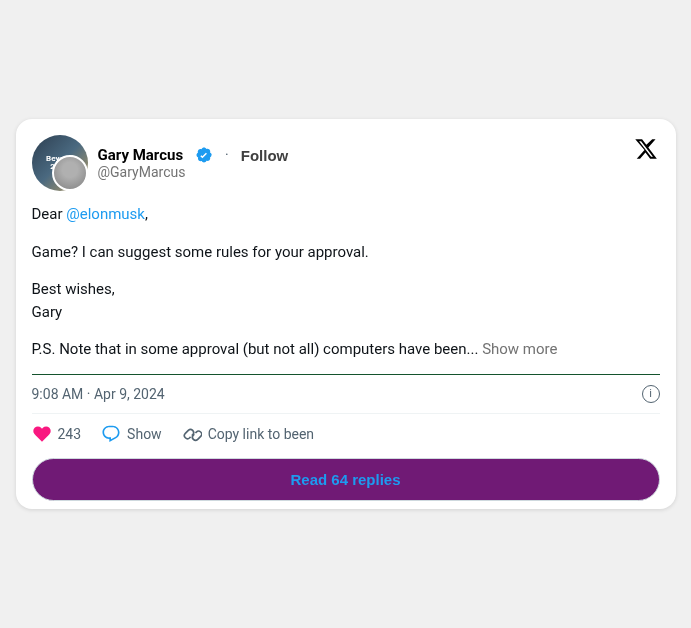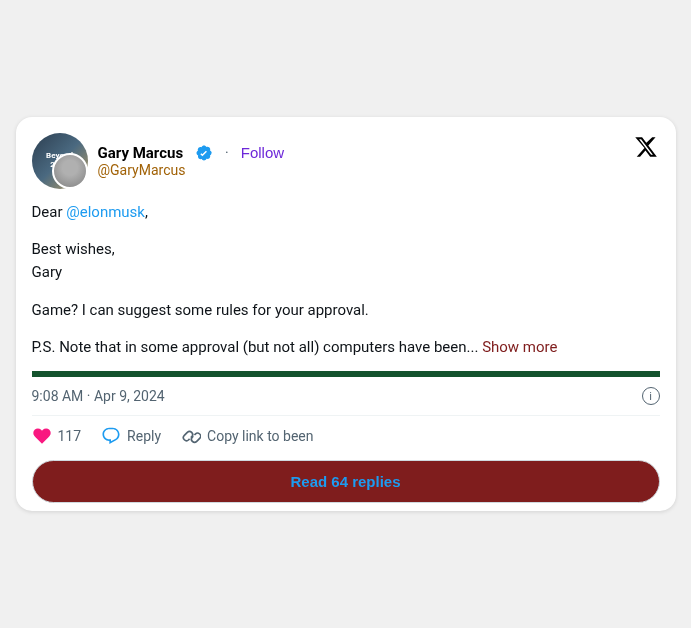--- a/index.html
+++ b/index.html
@@ -78,34 +78,34 @@
     .username-name {
       font-weight: 700;
       font-size: 15px;
       color: #000;
     }
     .verified-icon {
       display: inline-flex;
       align-items: center;
     }
     .follow-btn {
-      color: #6d28d9;
-      font-weight: 400;
+      color: #404040;
+      font-weight: 700;
       font-size: 15px;
       cursor: pointer;
       background: none;
       border: none;
       padding: 0;
     }
     .handle-row {
       display: flex;
       align-items: center;
       gap: 6px;
       font-size: 14px;
-      color: #a16207;
+      color: #737373;
     }
     .x-logo {
       width: 28px;
       height: 28px;
       display: flex;
       align-items: center;
       justify-content: center;
       flex-shrink: 0;
     }
     .tweet-body {
@@ -117,32 +117,32 @@
     .tweet-body p {
       margin-bottom: 14px;
     }
     .tweet-body p:last-child {
       margin-bottom: 0;
     }
     .mention {
       color: #1d9bf0;
     }
     .show-more {
-      color: #7f1d1d;
+      color: #737373;
       cursor: pointer;
       text-align: center;
     }
     .timestamp-row {
       font-size: 14px;
       color: #536471;
       padding: 10px 0;
       display: flex;
       align-items: center;
       justify-content: space-between;
-      border-top: 6px solid #14532d;
+      border-top: 1px solid #14532d;
     }
     .info-icon {
       width: 18px;
       height: 18px;
       border-radius: 50%;
       border: 1.5px solid #536471;
       display: flex;
       align-items: center;
       justify-content: center;
       font-size: 11px;
@@ -187,21 +187,21 @@
     }
     .read-replies-btn {
       display: flex;
       align-items: center;
       justify-content: center;
       width: 100%;
       padding: 12px;
       margin: 4px 0 8px 0;
       border: 1.5px solid #cfd9de;
       border-radius: 50px;
-      background: #7f1d1d;
+      background: #701a75;
       color: #1d9bf0;
       font-weight: 700;
       font-size: 15px;
       cursor: pointer;
     }
   </style>
 </head>
 <body>
 
 <div class="card">
@@ -235,47 +235,47 @@
     </div>
     <div class="x-logo">
       <svg width="24" height="24" viewBox="0 0 24 24" fill="#000">
         <path d="M18.244 2.25h3.308l-7.227 8.26 8.502 11.24H16.17l-4.714-6.231-5.401 6.231H2.746l7.73-8.835L1.254 2.25H8.08l4.253 5.622zm-1.161 17.52h1.833L7.084 4.126H5.117z"></path>
       </svg>
     </div>
   </div>
 
   <div class="tweet-body">
     <p>Dear <span class="mention">@elonmusk</span>,</p>
+    <p>Game? I can suggest some rules for your approval.</p>
     <p style="white-space: pre-line;">Best wishes,
 Gary</p>
-    <p>Game? I can suggest some rules for your approval.</p>
     <p><span>P.S. Note that in some approval (but not all)  computers have been...</span> <span class="show-more">Show more</span></p>
   </div>
 
   <div class="timestamp-row">
     <span>9:08 AM · Apr 9, 2024</span>
     <div class="info-icon">i</div>
   </div>
 
   <div class="actions-row">
     <div class="action-item">
       <span class="heart-icon">
         <svg width="20" height="20" viewBox="0 0 24 24" fill="#f91880">
             <path d="M20.84 4.61a5.5 5.5 0 0 0-7.78 0L12 5.67l-1.06-1.06a5.5 5.5 0 0 0-7.78 7.78l1.06 1.06L12 21.23l7.78-7.78 1.06-1.06a5.5 5.5 0 0 0 0-7.78z"></path>
           </svg>
       </span>
-      <span>117</span>
+      <span>243</span>
     </div>
     <div class="action-item">
       <span class="bubble-icon">
         <svg width="20" height="20" viewBox="0 0 24 24" fill="#1d9bf0">
             <path d="M1.751 10c0-4.42 3.584-8 8.005-8h4.366c4.49 0 8.129 3.64 8.129 8.13 0 2.96-1.607 5.68-4.196 7.11l-8.054 4.46v-3.69h-.067c-4.49.1-8.183-3.51-8.183-8.01zm8.005-6c-3.317 0-6.005 2.69-6.005 6 0 3.37 2.77 6.08 6.138 6.01l.351-.01h1.761v2.3l5.087-2.81c1.951-1.08 3.163-3.13 3.163-5.36 0-3.39-2.744-6.13-6.129-6.13H9.756z"></path>
           </svg>
       </span>
-      <span>Reply</span>
+      <span>Show</span>
     </div>
     <div class="action-item">
       <span class="link-icon">
         <svg width="20" height="20" viewBox="0 0 24 24" fill="#536471">
             <path d="M13.51 6.98a4.7 4.7 0 0 0-6.64 0l-3.56 3.55a4.695 4.695 0 1 0 6.64 6.64l1.06-1.06-1.41-1.41-1.06 1.06a2.696 2.696 0 1 1-3.81-3.81l3.56-3.55a2.696 2.696 0 0 1 3.81 3.81l-1.07 1.06 1.41 1.42 1.07-1.06a4.7 4.7 0 0 0 0-6.65zm2.99 2.01l-1.06 1.06 1.41 1.41 1.06-1.06a2.696 2.696 0 1 1 3.81 3.81l-3.56 3.55a2.696 2.696 0 0 1-3.81-3.81l1.07-1.06-1.41-1.42-1.07 1.06a4.695 4.695 0 1 0 6.64 6.64l3.56-3.55a4.695 4.695 0 0 0-6.64-6.63z"></path>
           </svg>
       </span>
       <span>Copy link to been</span>
     </div>
   </div>

